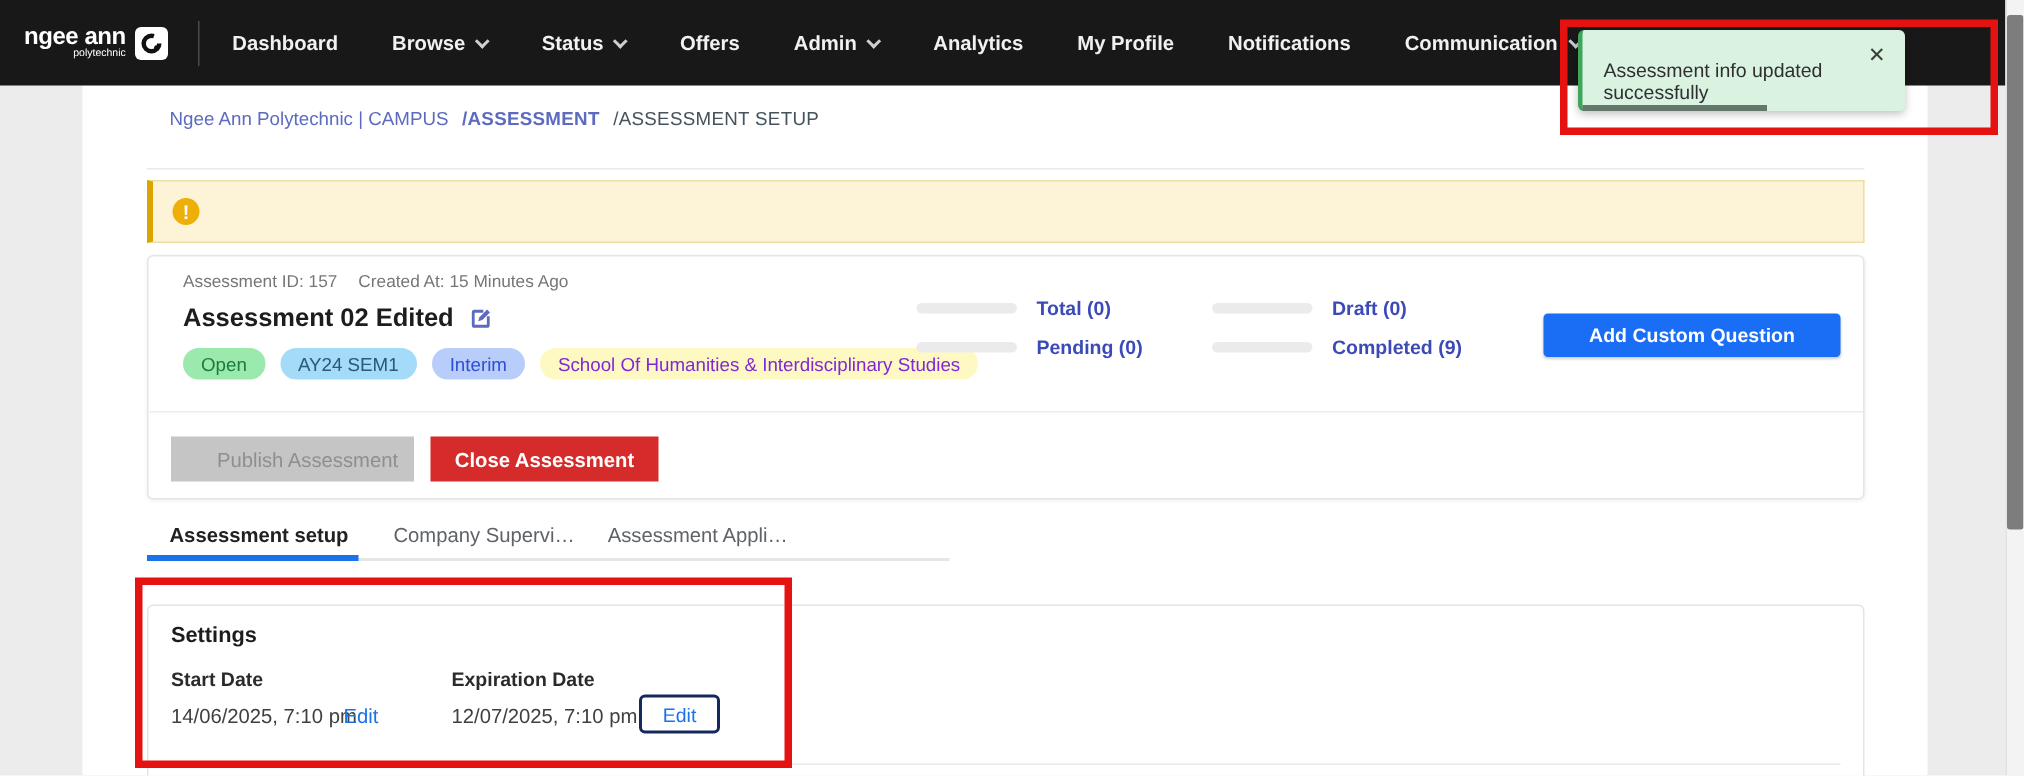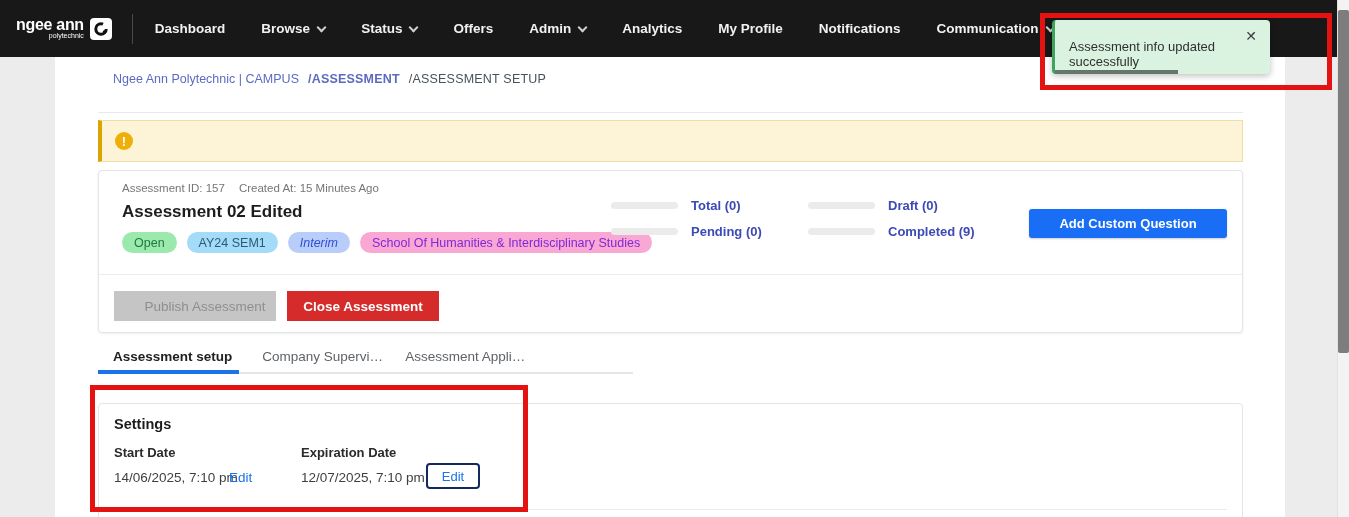--- a/index.html
+++ b/index.html
@@ -35,21 +35,21 @@
   .top-divider { position:absolute; left:98px; top:112px; width:1145px; height:1px; background:#e9e9e9; }
 
   
   .banner { position:absolute; left:98px; top:120px; width:1145px; height:42px; background:#fdf4d7; border:1px solid #ecdfa5; border-left:4px solid #dba400; display:flex; align-items:center; padding-left:13px; }
   .banner-icon { width:18px; height:18px; border-radius:50%; background:#eeb008; color:#fff; font-weight:bold; font-size:13px; display:flex; align-items:center; justify-content:center; flex:0 0 auto; }
   .banner-text { margin-left:14px; font-size:13px; font-weight:bold; color:#3d3d3d; }
 
   
   .card { position:absolute; left:98px; top:170px; width:1145px; height:163px; background:#fff; border:1px solid #e5e5e5; border-radius:4px; box-shadow:0 1px 3px rgba(0,0,0,.07); }
   .meta-row { position:absolute; left:23px; top:11px; display:flex; gap:14px; font-size:11.5px; color:#767676; }
-  .title-row { position:absolute; left:23px; top:31px; display:flex; align-items:center; gap:10px;flex-direction:column; }
+  .title-row { position:absolute; left:23px; top:31px; display:flex; align-items:center; gap:10px; }
   .card-title { font-size:17px; font-weight:bold; color:#1d1d1d; }
   .edit-icon { width:17px; height:17px; cursor:pointer; }
   .badges { position:absolute; left:23px; top:61px; display:flex; gap:10px; }
   .badge { height:21px; padding:0 12px; border-radius:11px; font-size:12.5px; display:flex; align-items:center; white-space:nowrap; }
 
   .stats { position:absolute; left:512px; top:27px; display:grid; grid-template-columns:197px auto; row-gap:11px; }
   .stat { display:flex; align-items:center; }
   .stat-bar { width:67px; height:7px; background:#ebebeb; border-radius:4px; margin-right:13px; }
   .stat-label { font-size:13px; font-weight:bold; color:#3c4ab8; white-space:nowrap; }
 
@@ -181,23 +181,23 @@
       <path d="M3 5 a2 2 0 0 1 2-2 h7 v2.2 H5.2 V14.8 H14.8 V8 H17 v7 a2 2 0 0 1-2 2 H5 a2 2 0 0 1-2-2 Z" fill="#5c6bc0"></path>
       <path d="M8 12 l1-3.2 6-6 2.2 2.2-6 6 Z" fill="#5c6bc0"></path>
     </svg>
   </div>
   <div class="badges">
 
       <span class="badge" style="background: rgb(156, 233, 173); color: rgb(27, 122, 61);">Open</span>
 
       <span class="badge" style="background: rgb(163, 219, 248); color: rgb(42, 91, 119);">AY24 SEM1</span>
 
-      <span class="badge" style="background: rgb(185, 205, 251); color: rgb(45, 80, 214); font-style: italic;">Interim</span>
-
-      <span class="badge" style="background: #f9a8d4; color: rgb(130, 39, 216);">School Of Humanities &amp; Interdisciplinary Studies</span>
+      <span class="badge" style="background: rgb(185, 205, 251); color: rgb(45, 80, 214);">Interim</span>
+
+      <span class="badge" style="background: #fef9c3; color: rgb(130, 39, 216);">School Of Humanities &amp; Interdisciplinary Studies</span>
 
   </div>
   <div class="stats">
 
       <div class="stat">
         <span class="stat-bar"></span>
         <span class="stat-label">Total (0)</span>
       </div>
 
       <div class="stat">

